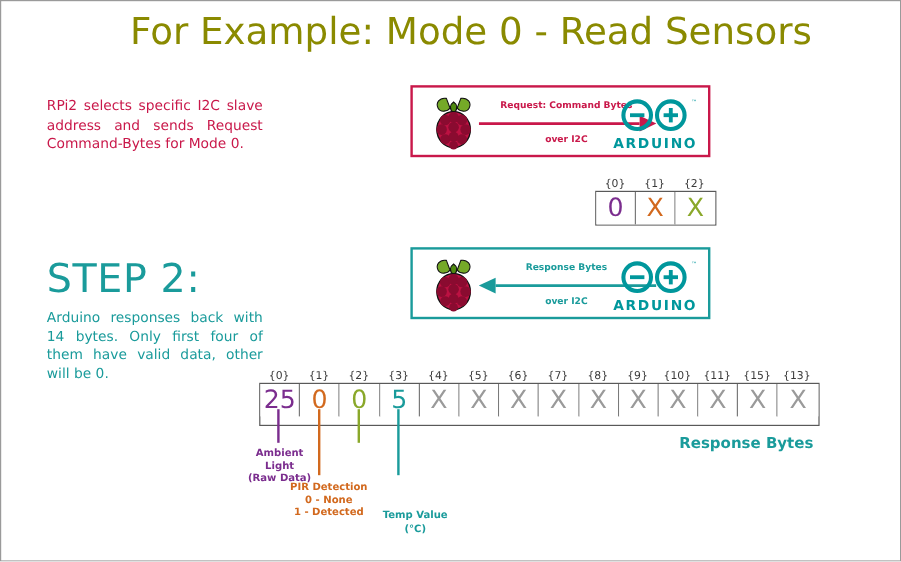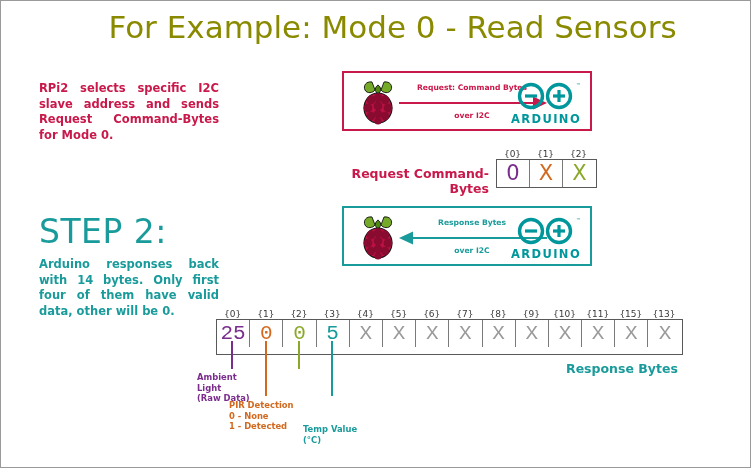--- a/index.html
+++ b/index.html
@@ -43,21 +43,21 @@
     font-size: 33px;
     line-height: 38px;
     font-weight: normal;
     letter-spacing: 0.5px;
   }
   .step-body {
     font-size: 11.5px;
     line-height: 15.5px;
     text-align: justify;
     text-align-last: left;
-    font-weight: bold;
+    font-weight: normal;
     margin-top: 6px;
   }
   #step1 { left: 38px; top: 74px; }
   #step2 { left: 38px; top: 212px; }
   #step1 .step-head, #step1 .step-body { color: #c9184a; }
   #step2 .step-head, #step2 .step-body { color: #1a9b9b; }
 
   
   .diagram {
     position: absolute;
@@ -161,39 +161,40 @@
     text-align: right;
     font-size: 12.5px;
     font-weight: bold;
     color: #c9184a;
   }
 
   
   #response-table { left: 215px; top: 308px; }
   #response-table .byte-index { width: 33.2px; }
   #response-table .byte-cell  { width: 33.2px; }
-  #response-table .byte-cells { height: 36px; font-family: Liberation Mono, monospace; }
+  #response-table .byte-cells { height: 36px; }
   #response-table .byte-cell  { height: 27px; line-height: 27px; }
 
   .response-label {
     position: absolute;
     left: 565px;
     top: 360px;
     font-size: 12.5px;
     font-weight: bold;
     color: #1a9b9b;
   }
 
   
   .leader {
     position: absolute;
     width: 2px;
   }
   .annot {
     position: absolute;
+    text-align: center;
     font-size: 8.4px;
     line-height: 10.5px;
     font-weight: bold;
   }
 
   #leader-0 { left: 230px; top: 340px; height: 28px; background: #7b2d8e; }
   #leader-1 { left: 264px; top: 340px; height: 55px; background: #d2691e; }
   #leader-2 { left: 297px; top: 340px; height: 28px; background: #8aa82a; }
   #leader-3 { left: 330px; top: 340px; height: 55px; background: #1a9b9b; }
 
@@ -257,21 +258,20 @@
         </g>
         <rect x="15" y="13.4" width="12" height="3.2" fill="#00979c"></rect>
         <rect x="43" y="13.4" width="12" height="3.2" fill="#00979c"></rect>
         <rect x="47.4" y="9" width="3.2" height="12" fill="#00979c"></rect>
         <text x="66" y="6" font-size="5" fill="#00979c" font-family="'DejaVu Sans',sans-serif">™</text>
       </svg>
       <div class="arduino-word">ARDUINO</div>
     </div>
   </div>
 
-  <div class="request-label">Request Command-Bytes</div>
   <div class="byte-table" id="request-table">
     <div class="byte-indices">
         <div class="byte-index">{0}</div>
         <div class="byte-index">{1}</div>
         <div class="byte-index">{2}</div>
       </div>
     <div class="byte-cells">
         <div class="byte-cell" style="color: rgb(123, 45, 142);">0</div>
         <div class="byte-cell" style="color: rgb(210, 105, 30);">X</div>
         <div class="byte-cell" style="color: rgb(138, 168, 42);">X</div>

